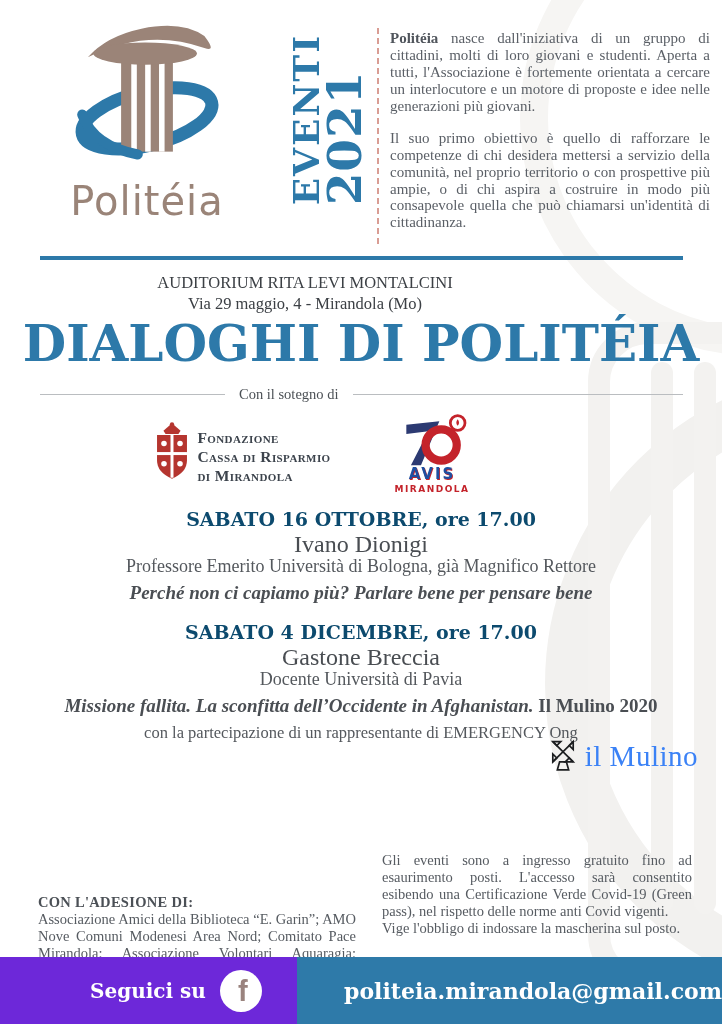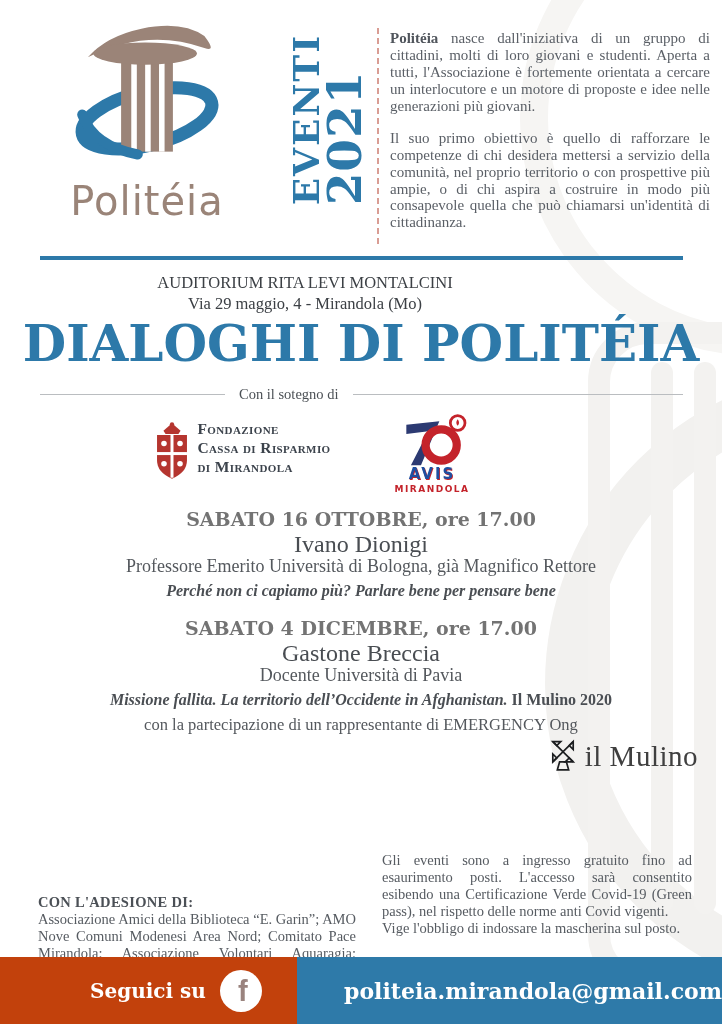--- a/index.html
+++ b/index.html
@@ -34,49 +34,49 @@
   .main-title{position:absolute;top:314px;left:0;width:722px;text-align:center;
       font-family:"DejaVu Serif",serif;font-weight:bold;font-size:50px;color:#2d79a9;letter-spacing:0px;}
   .support-row{position:absolute;top:386px;left:40px;width:643px;display:flex;align-items:center;}
   .support-line{height:1px;background:#babdc0;}
   .sl-left{width:185px;}
   .sl-right{flex:1;}
   .support-label{padding:0 14px;font-size:14.5px;color:#4b5055;white-space:nowrap;}
   
   .sponsors{position:absolute;top:412px;left:40px;width:540px;display:flex;justify-content:center;
       align-items:center;gap:64px;}
-  .fondazione{display:flex;align-items:flex-start;gap:3px;font-family:Liberation Serif, serif;}
+  .fondazione{display:flex;align-items:flex-end;gap:3px;font-family:Liberation Serif, serif;}
   .fondazione-text{font-variant:small-caps;font-size:15.5px;font-weight:bold;color:#3c434c;
       line-height:1.22;letter-spacing:0.4px;}
   .avis{display:flex;flex-direction:column;align-items:center;line-height:1;}
   .avis-name{font-family:"DejaVu Sans",sans-serif;font-weight:bold;font-size:15px;color:#1f4fa0;
       letter-spacing:2px;margin-top:-14px;text-shadow:0.7px 0.7px 0 #c4232b;}
   .avis-city{font-family:"DejaVu Sans",sans-serif;font-weight:bold;font-size:9px;color:#c4232b;
       letter-spacing:1.5px;margin-top:3px;}
   
   .events{position:absolute;top:508px;left:0;width:722px;text-align:center;}
   .event{margin-bottom:17px;}
-  .event-date{font-family:"DejaVu Serif",serif;font-weight:bold;font-size:19px;color:#737373;}
+  .event-date{font-family:"DejaVu Serif",serif;font-weight:bold;font-size:19px;color:#0c4a6e;}
   .event-speaker{font-size:24px;color:#494d52;line-height:1.05;margin-top:2px;}
   .event-role{font-size:18px;color:#54585d;line-height:1.1;}
-  .event-title{font-size:16px;font-weight:bold;color:#4a4e53;margin-top:5px;}
+  .event-title{font-size:19px;font-weight:bold;color:#4a4e53;margin-top:5px;}
   .event-title .it{font-style:italic;}
   .event-note{font-size:16.5px;color:#54585d;margin-top:6px;}
   .mulino{position:absolute;top:229px;right:24px;display:flex;align-items:center;gap:7px;}
-  .mulino-text{font-size:29px;color:#404040;letter-spacing:0.5px;}
+  .mulino-text{font-size:29px;color:#3b82f6;letter-spacing:0.5px;}
   
   .bottom-info{position:absolute;top:852px;left:38px;width:654px;display:flex;gap:26px;
       font-size:14.5px;line-height:1.18;color:#565b61;}
   .adhesion{width:318px;text-align:justify;}
   .adhesion-head{font-weight:bold;color:#4b5056;letter-spacing:0.3px;margin-top:42px;}
   .notice{flex:1;text-align:justify;}
   .notice p{margin:0;}
   
   .footer{position:absolute;left:0;bottom:0;width:722px;height:67px;display:flex;z-index:2;}
-  .footer-left{width:297px;background:#c2410c;display:flex;align-items:center;justify-content:center;
+  .footer-left{width:297px;background:#6d28d9;display:flex;align-items:center;justify-content:center;
       gap:14px;padding-left:55px;box-sizing:border-box;}
   .follow-label{font-family:"DejaVu Serif",serif;font-weight:bold;font-size:20px;color:#ffffff;}
   .fb-circle{width:42px;height:42px;border-radius:50%;background:#ffffff;display:flex;
       align-items:center;justify-content:center;}
   .fb-f{font-family:"Liberation Sans",sans-serif;font-weight:bold;font-size:29px;color:#9a837e;
       transform:translate(2px,1px);}
   .footer-right{flex:1;background:#2e7aa9;display:flex;align-items:center;justify-content:flex-end;}
   .footer-email{font-family:"DejaVu Serif",serif;font-weight:bold;font-size:22px;color:#ffffff;
       text-decoration:none;}
 </style>
@@ -180,21 +180,21 @@
       <div class="event-speaker">Ivano Dionigi</div>
       <div class="event-role">Professore Emerito Università di Bologna, già Magnifico Rettore</div>
       <div class="event-title"><span class="it">Perché non ci capiamo più? Parlare bene per pensare bene</span><span></span></div>
     </div>
 
 
     <div class="event">
       <div class="event-date">SABATO 4 DICEMBRE, ore 17.00</div>
       <div class="event-speaker">Gastone Breccia</div>
       <div class="event-role">Docente Università di Pavia</div>
-      <div class="event-title"><span class="it">Missione fallita. La territorio dell’Occidente in Afghanistan.</span><span> Il Mulino 2020</span></div>
+      <div class="event-title"><span class="it">Missione fallita. La sconfitta dell’Occidente in Afghanistan.</span><span> Il Mulino 2020</span></div>
       <div class="event-note">con la partecipazione di un rappresentante di EMERGENCY Ong</div>
     </div>
 
     <div class="mulino">
       <span>
         <svg width="30" height="34" viewBox="0 0 26 30">
           <g stroke="#1c1e20" stroke-width="1.5" fill="none">
             <path d="M4 4 L22 22 M22 4 L4 22"></path>
             <path d="M4 4 L11 4 L7.5 7.5 Z"></path>
             <path d="M22 4 L22 11 L18.5 7.5 Z"></path>

